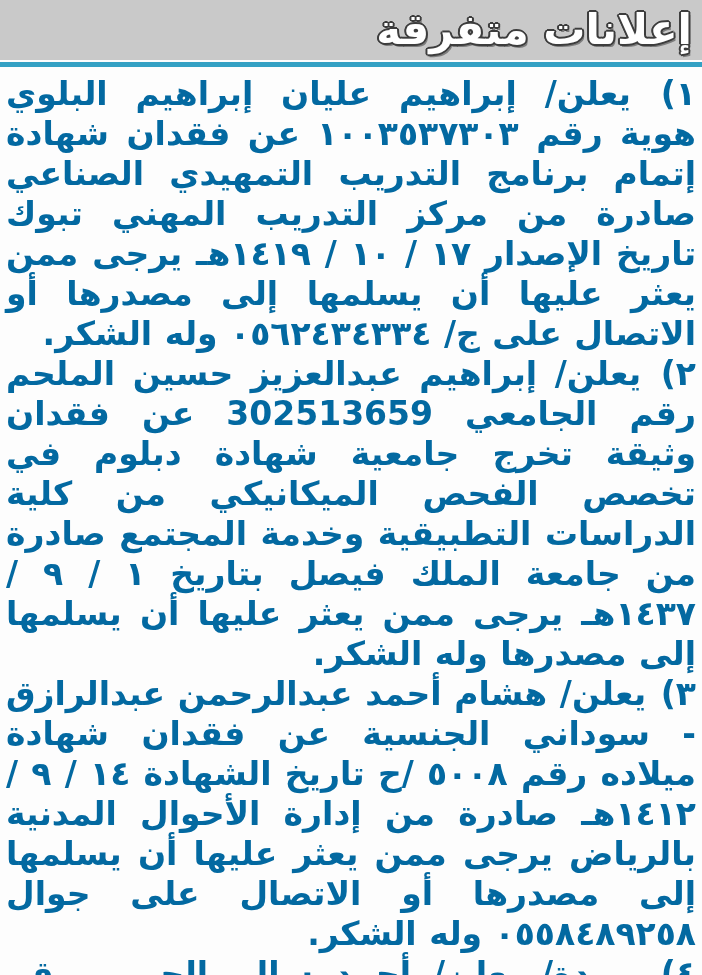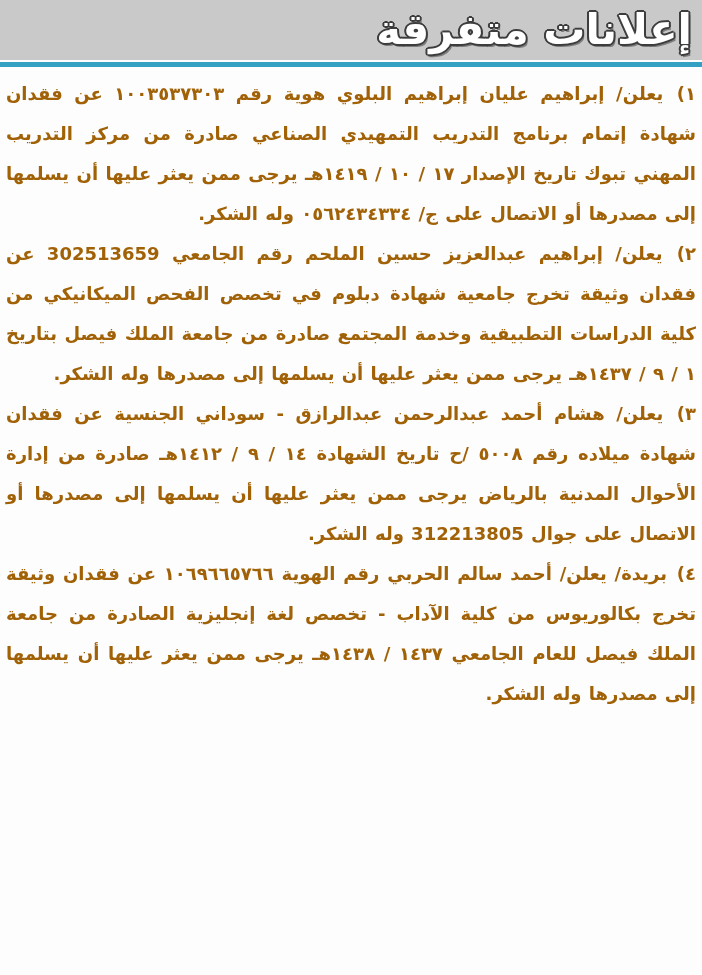--- a/index.html
+++ b/index.html
@@ -53,23 +53,23 @@
   }
   .ads {
     padding: 7px 6px 0 6px;
   }
   .ad {
     margin: 0;
     direction: rtl;
     text-align: justify;
     font-family: "DejaVu Sans", sans-serif;
     font-weight: bold;
-    font-size: 18px;
+    font-size: 33px;
     line-height: 40px;
-    color: #a16207;
+    color: #0369a1;
     word-spacing: 1px;
   }
   .ad .ad-number {
     padding-left: 2px;
   }
 </style>
 </head>
 <body>
 
 <div class="clip">
@@ -79,18 +79,18 @@
   </header>
   <div class="header-gap"></div>
   <div class="header-divider"></div>
 
   <main class="ads">
 
     <p class="ad"><span class="ad-number">١)</span> <span>يعلن/ إبراهيم عليان إبراهيم البلوي هوية رقم ١٠٠٣٥٣٧٣٠٣ عن فقدان شهادة إتمام برنامج التدريب التمهيدي الصناعي صادرة من مركز التدريب المهني تبوك تاريخ الإصدار ١٧ / ١٠ / ١٤١٩هـ يرجى ممن يعثر عليها أن يسلمها إلى مصدرها أو الاتصال على ج/ ٠٥٦٢٤٣٤٣٣٤ وله الشكر.</span></p>
 
     <p class="ad"><span class="ad-number">٢)</span> <span>يعلن/ إبراهيم عبدالعزيز حسين الملحم رقم الجامعي 302513659 عن فقدان وثيقة تخرج جامعية شهادة دبلوم في تخصص الفحص الميكانيكي من كلية الدراسات التطبيقية وخدمة المجتمع صادرة من جامعة الملك فيصل بتاريخ ١ / ٩ / ١٤٣٧هـ يرجى ممن يعثر عليها أن يسلمها إلى مصدرها وله الشكر.</span></p>
 
-    <p class="ad"><span class="ad-number">٣)</span> <span>يعلن/ هشام أحمد عبدالرحمن عبدالرازق - سوداني الجنسية عن فقدان شهادة ميلاده رقم ٥٠٠٨ /ح تاريخ الشهادة ١٤ / ٩ / ١٤١٢هـ صادرة من إدارة الأحوال المدنية بالرياض يرجى ممن يعثر عليها أن يسلمها إلى مصدرها أو الاتصال على جوال 312213805 وله الشكر.</span></p>
+    <p class="ad"><span class="ad-number">٣)</span> <span>يعلن/ هشام أحمد عبدالرحمن عبدالرازق - سوداني الجنسية عن فقدان شهادة ميلاده رقم ٥٠٠٨ /ح تاريخ الشهادة ١٤ / ٩ / ١٤١٢هـ صادرة من إدارة الأحوال المدنية بالرياض يرجى ممن يعثر عليها أن يسلمها إلى مصدرها أو الاتصال على جوال ٠٥٥٨٤٨٩٢٥٨ وله الشكر.</span></p>
 
     <p class="ad"><span class="ad-number">٤)</span> <span>بريدة/ يعلن/ أحمد سالم الحربي رقم الهوية ١٠٦٩٦٦٥٧٦٦ عن فقدان وثيقة تخرج بكالوريوس من كلية الآداب - تخصص لغة إنجليزية الصادرة من جامعة الملك فيصل للعام الجامعي ١٤٣٧ / ١٤٣٨هـ يرجى ممن يعثر عليها أن يسلمها إلى مصدرها وله الشكر.</span></p>
 
   </main>
 </div>
 
 </body></html>

